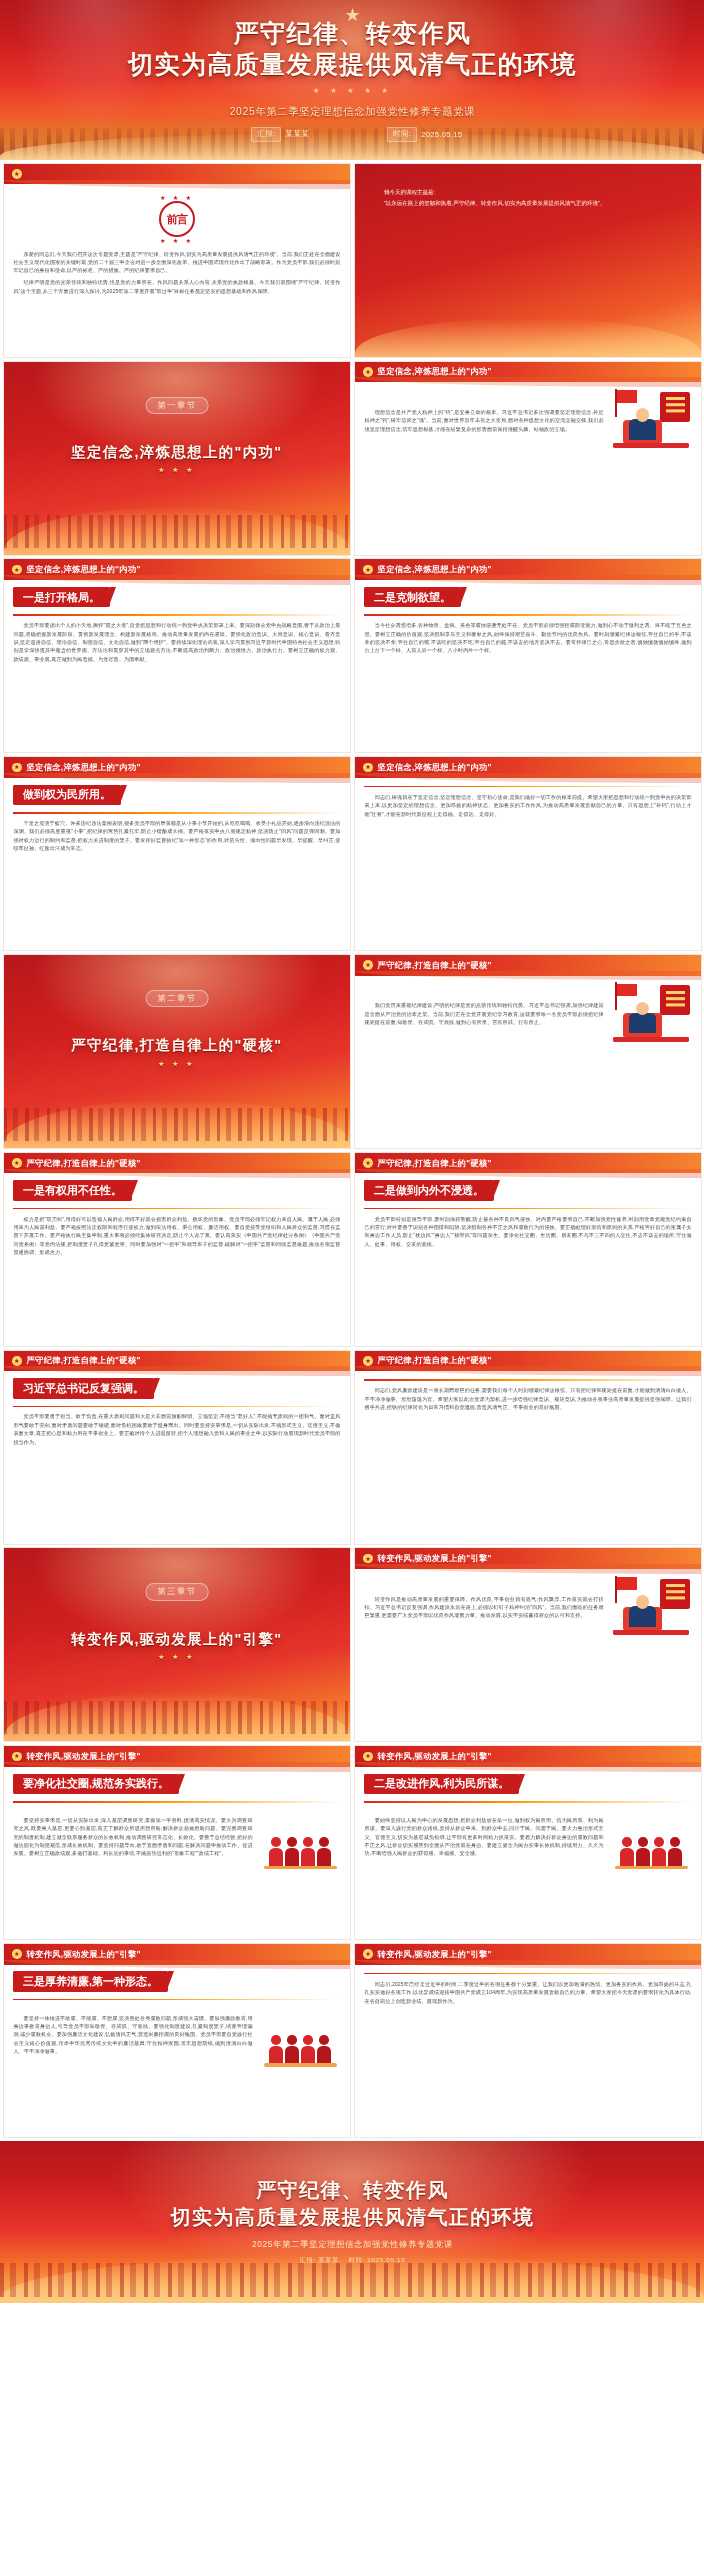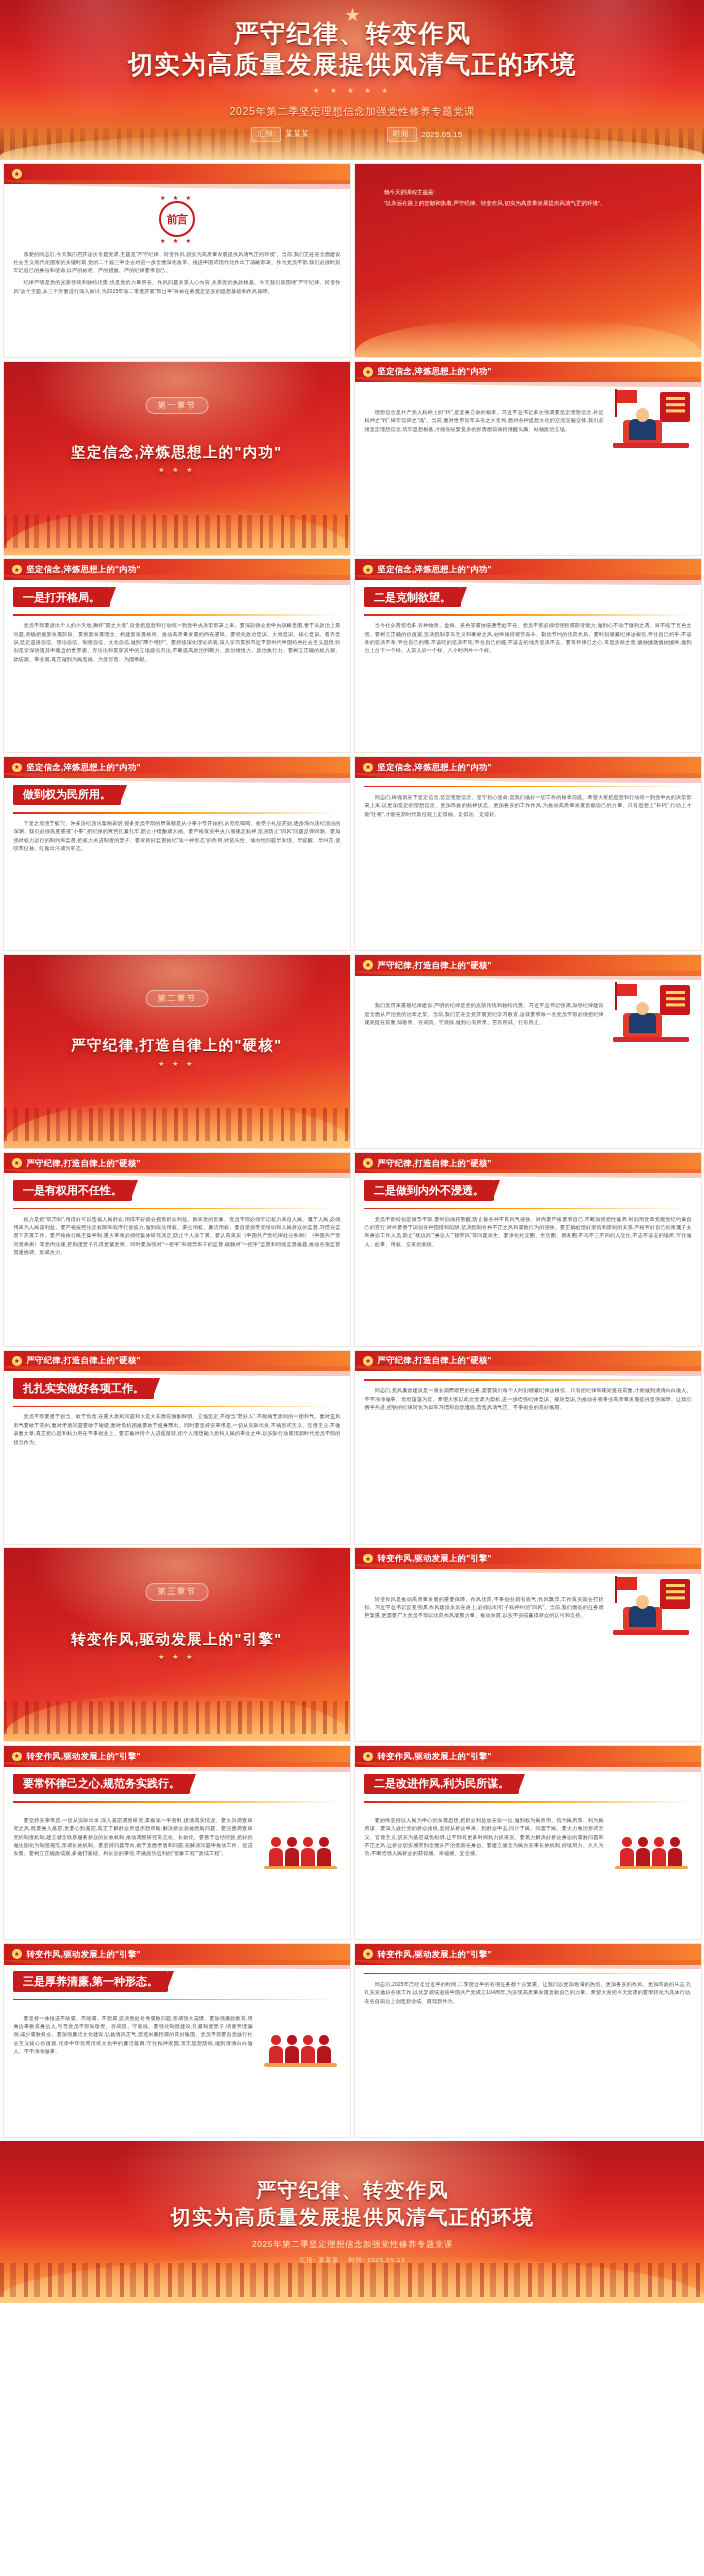--- a/index.html
+++ b/index.html
@@ -483,21 +483,21 @@
       </div>
     </div>
 
     <div class="slide content">
       <div class="topbar"></div>
       <div class="head">
         <span class="hicon">★</span>
         <span class="htxt">严守纪律,打造自律上的"硬核"</span>
       </div>
       <div class="body">
-        <div class="subhead">扎扎实实做好各项工作。</div>
+        <div class="subhead">习近平总书记反复强调。</div>
         <div class="underline"></div>
         <div class="paratext">
           <p>党员干部要勇于担当、敢于负责,在重大原则问题和大是大非面前旗帜鲜明、立场坚定,不能当"老好人",不能搞无原则的一团和气。面对歪风邪气要敢于亮剑,面对矛盾问题要敢于碰硬,面对危机困难要敢于挺身而出。同时要坚持实事求是,一切从实际出发,不搞形式主义、官僚主义,不做表面文章,真正把心思和精力用在干事创业上。要正确对待个人进退留转,把个人理想融入党和人民的事业之中,以实际行动展现新时代党员干部的担当作为。</p>
         </div>
       </div>
     </div>
 
     <div class="slide content">
       <div class="topbar"></div>
       <div class="head">
@@ -552,21 +552,21 @@
       </div>
     </div>
 
     <div class="slide content">
       <div class="topbar"></div>
       <div class="head">
         <span class="hicon">★</span>
         <span class="htxt">转变作风,驱动发展上的"引擎"</span>
       </div>
       <div class="body">
-        <div class="subhead">要常怀律己之心,规范务实践行。</div>
+        <div class="subhead">要净化社交圈,规范务实践行。</div>
         <div class="underline"></div>
         <div class="illus">
           <div class="txt">
             <div class="paratext">
               <p>要坚持实事求是,一切从实际出发,深入基层调查研究,掌握第一手资料,摸清真实情况。要大兴调查研究之风,既要身入基层,更要心到基层,真正了解群众所思所想所盼,解决群众急难愁盼问题。要完善调查研究的制度机制,建立健全联系服务群众的长效机制,推动调查研究常态化、长效化。要善于总结经验,把好的做法固化为制度规范,形成长效机制。要坚持问题导向,敢于直面矛盾和问题,在解决问题中推动工作、促进发展。要树立正确政绩观,多做打基础、利长远的事情,不搞急功近利的"形象工程""政绩工程"。</p>
             </div>
           </div>
           <div class="art">
             <div class="people-art">
               <div class="p">

